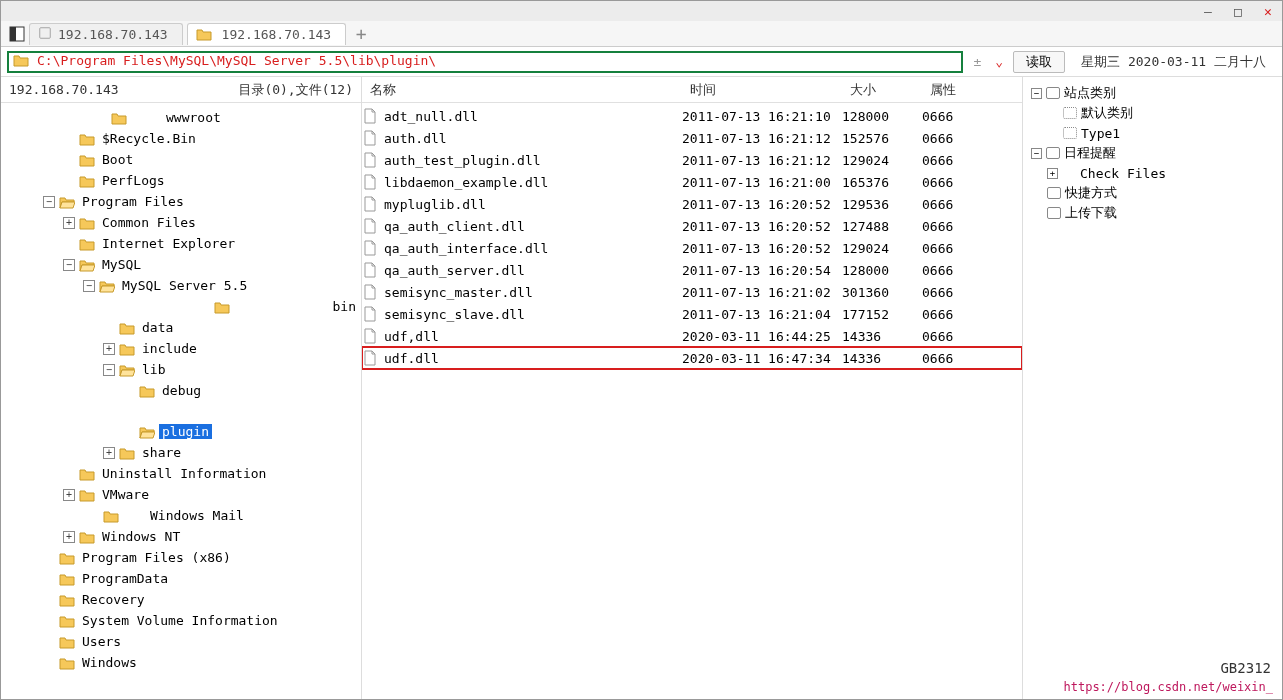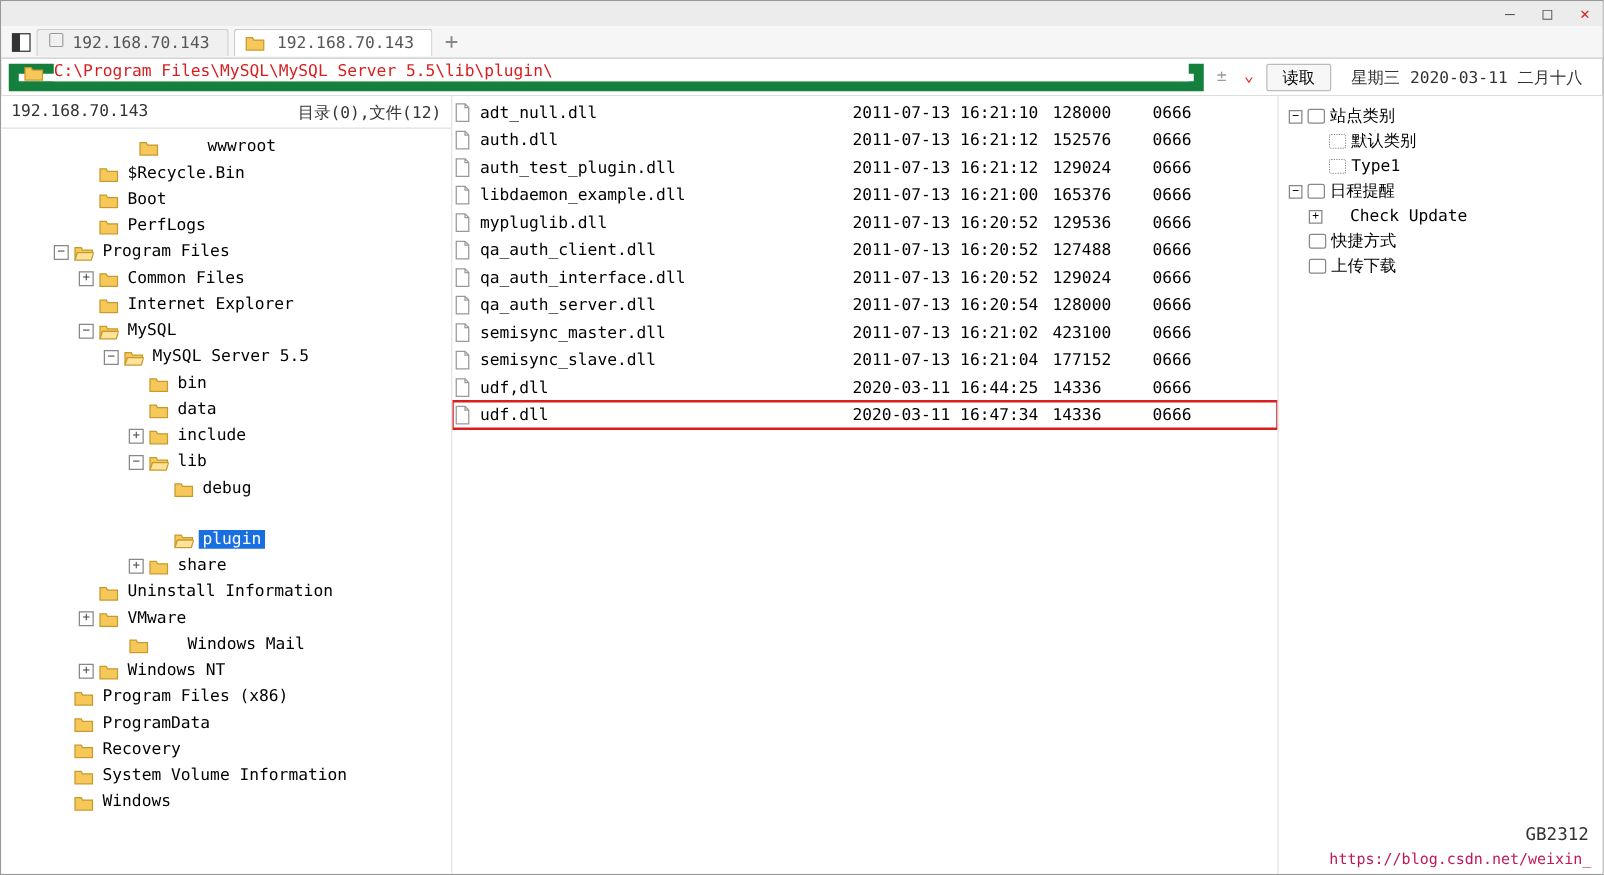--- a/index.html
+++ b/index.html
@@ -8,21 +8,21 @@
 .titlebar { height:20px; background:#ececec; display:flex; justify-content:flex-end; align-items:center; padding-right:6px; gap:14px; }
 .title-btn { width:16px; height:16px; display:flex; align-items:center; justify-content:center; color:#555; cursor:pointer; }
 .title-btn.close { color:#d81e1e; font-weight:bold; }
 .tabbar { height:26px; background:#f6f6f6; border-bottom:1px solid #ccc; display:flex; align-items:center; padding-left:4px; }
 .tab { height:22px; padding:0 14px 0 8px; display:flex; align-items:center; gap:6px; margin-right:4px; background:#f0f0f0; border:1px solid #ccc; border-bottom:none; border-radius:3px 3px 0 0; cursor:pointer; color:#555; }
 .tab.active { background:#fff; }
 .tab-app { width:24px; height:22px; display:flex; align-items:center; justify-content:center; }
 .tab-app svg { width:16px; height:16px; }
 .add-tab { width:22px; height:22px; display:flex; align-items:center; justify-content:center; color:#888; cursor:pointer; font-size:18px; }
 .addressrow { height:30px; display:flex; align-items:center; padding:2px 6px; gap:6px; border-bottom:1px solid #ddd; }
-.addrwrap { flex:1; height:22px; border:8px solid #15803d; display:flex; align-items:flex-end; padding:0 4px; gap:4px; }
+.addrwrap { flex:1; height:22px; border:2px solid #15803d; display:flex; align-items:flex-start; padding:0 4px; gap:4px; }
 .addrwrap input { flex:1; border:none; outline:none; font-family:inherit; font-size:13px; color:#d81e1e; }
 .addrctl { color:#999; padding:0 4px; cursor:pointer; }
 .addrctl.red { color:#d81e1e; }
 .readbtn { height:22px; padding:0 12px; border:1px solid #bbb; background:#f7f7f7; cursor:pointer; border-radius:2px; }
 .datebox { padding:0 10px; color:#333; white-space:nowrap; }
 .maingrid { flex:1; display:grid; grid-template-columns:360px 1px 660px 1px 1fr; min-height:0; }
 .pane { overflow:auto; background:#fff; }
 .vsplit { background:#ddd; }
 .treehdr { height:26px; display:flex; align-items:center; justify-content:space-between; padding:0 8px; border-bottom:1px solid #e0e0e0; color:#333; }
 .tree { padding:4px 2px 12px 2px; }
@@ -185,21 +185,21 @@
           <div class="trow" style="padding-left: 80px;">
             <span class="twist">−</span>
             <span class="fld">
               <svg viewBox="0 0 16 14">
                 <path d="M1 3h5l1 2h8v2H3l-2 6z" fill="#f6c85a" stroke="#c79a2b"></path>
                 <path d="M3 7h13l-2 6H1z" fill="#ffe39b" stroke="#c79a2b"></path>
               </svg>
             </span>
             <span class="tlabel">MySQL Server 5.5</span>
           </div>
-          <div class="trow" style="padding-left: 100px;">
+          <div class="trow" style="padding-left: 100px; justify-content: space-between;">
             <span class="twist blank"></span>
             <span class="fld">
               <svg viewBox="0 0 16 14">
                 <path d="M1 3h5l1 2h8v8H1z" fill="#f6c85a" stroke="#c79a2b"></path>
               </svg>
             </span>
             <span class="tlabel">bin</span>
           </div>
           <div class="trow" style="padding-left: 100px;">
             <span class="twist blank"></span>
@@ -329,28 +329,43 @@
             </span>
             <span class="tlabel">System Volume Information</span>
           </div>
           <div class="trow" style="padding-left: 40px;">
             <span class="twist blank"></span>
             <span class="fld">
               <svg viewBox="0 0 16 14">
                 <path d="M1 3h5l1 2h8v8H1z" fill="#f6c85a" stroke="#c79a2b"></path>
               </svg>
             </span>
+            <span class="tlabel">Users</span>
+          </div>
+          <div class="trow" style="padding-left: 40px;">
+            <span class="twist blank"></span>
+            <span class="fld">
+              <svg viewBox="0 0 16 14">
+                <path d="M1 3h5l1 2h8v8H1z" fill="#f6c85a" stroke="#c79a2b"></path>
+              </svg>
+            </span>
             <span class="tlabel">Windows</span>
           </div>
         </div>
     </div>
 
     <div class="vsplit"></div>
 
     <div class="pane">
+      <div class="listhdr">
+        <div class="c-name">名称</div>
+        <div class="c-time">时间</div>
+        <div class="c-size">大小</div>
+        <div class="c-attr">属性</div>
+      </div>
       <div class="listbody" id="filelist">
           <div class="frow">
             <div class="c-name">
               <span class="ficon"><svg viewBox="0 0 16 16">
                   <path d="M3 1h7l3 3v11H3z" fill="#fff" stroke="#999"></path>
                   <path d="M10 1v3h3" fill="none" stroke="#999"></path>
                 </svg></span>
               <span>adt_null.dll</span>
             </div>
             <div class="c-time">2011-07-13 16:21:10</div>
@@ -443,21 +458,21 @@
           </div>
           <div class="frow">
             <div class="c-name">
               <span class="ficon"><svg viewBox="0 0 16 16">
                   <path d="M3 1h7l3 3v11H3z" fill="#fff" stroke="#999"></path>
                   <path d="M10 1v3h3" fill="none" stroke="#999"></path>
                 </svg></span>
               <span>semisync_master.dll</span>
             </div>
             <div class="c-time">2011-07-13 16:21:02</div>
-            <div class="c-size">423100</div>
+            <div class="c-size">301360</div>
             <div class="c-attr">0666</div>
           </div>
           <div class="frow">
             <div class="c-name">
               <span class="ficon"><svg viewBox="0 0 16 16">
                   <path d="M3 1h7l3 3v11H3z" fill="#fff" stroke="#999"></path>
                   <path d="M10 1v3h3" fill="none" stroke="#999"></path>
                 </svg></span>
               <span>semisync_slave.dll</span>
             </div>
@@ -509,21 +524,21 @@
           <span>Type1</span>
         </div>
       <div class="sn">
           <span class="box">−</span>
           <span class="pillicon"></span>
           <span>日程提醒</span>
         </div>
       <div class="sn" style="padding-left:16px">
           <span class="box">+</span>
           <span style="width:14px"></span>
-          <span>Check Update</span>
+          <span>Check Files</span>
         </div>
       <div class="sn" style="padding-left:16px">
           <span class="pillicon"></span>
           <span>快捷方式</span>
         </div>
       <div class="sn" style="padding-left:16px">
           <span class="pillicon"></span>
           <span>上传下载</span>
         </div>
     </div>

